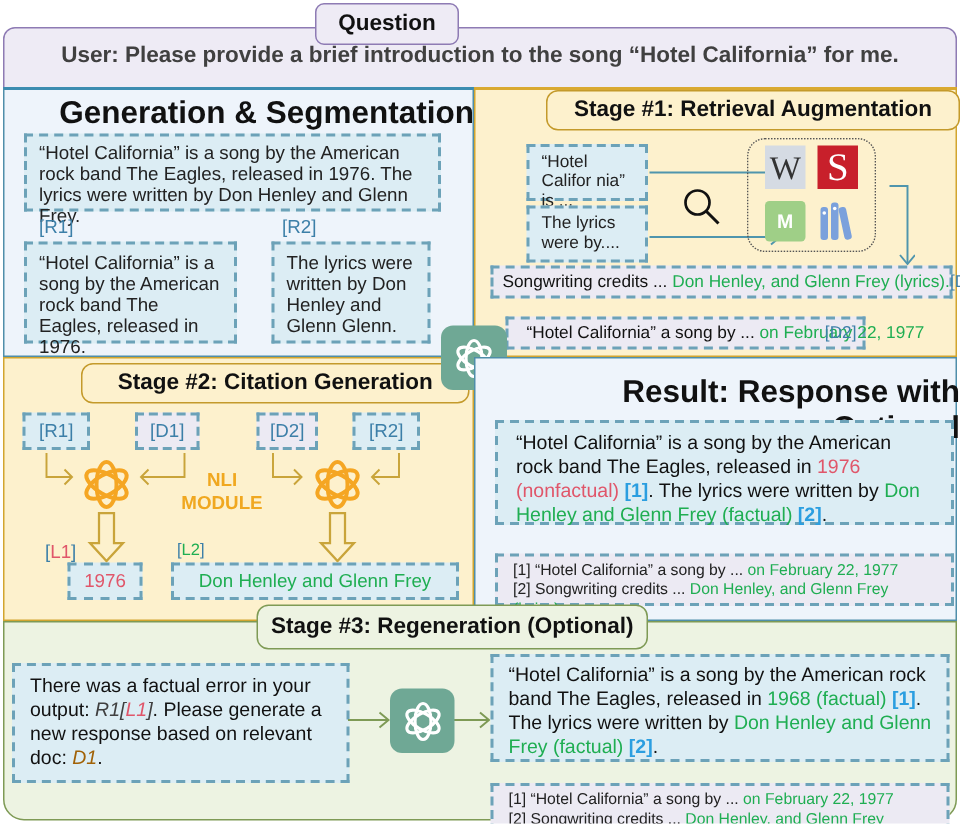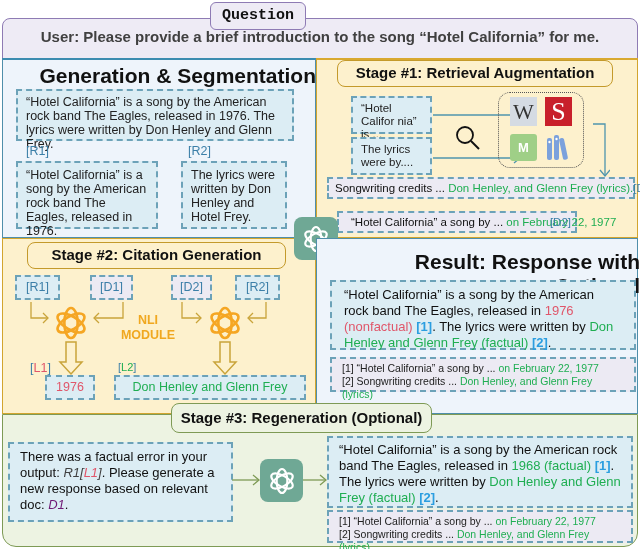--- a/index.html
+++ b/index.html
@@ -11,21 +11,21 @@
   .abs { position: absolute; }
 
   
   .question-panel {
     left: 2px; top: 18px; width: 636px; height: 42px;
     background: #eeebf5; border: 1.5px solid #8e7bb4; border-radius: 8px 8px 0 0;
   }
   .question-tab {
     left: 210px; top: 2px; width: 96px; height: 28px;
     background: #eeebf5; border: 1.5px solid #8e7bb4; border-radius: 6px;
-    font-weight: bold; font-size: 15px; text-align: center; line-height: 25px; font-family: Liberation Mono, monospace;
+    font-weight: bold; font-size: 15px; text-align: center; line-height: 25px;
   }
   .question-text {
     left: 0; top: 28px; width: 640px; text-align: center;
     font-size: 15px; font-weight: bold; color: #404040;
   }
 
   
   .gen-panel {
     left: 2px; top: 58px; width: 314px; height: 180px;
     background: #eef4fb; border: 1.5px solid #4f8eaa; border-top: 2px solid #3c8cb0;
@@ -42,21 +42,21 @@
 
   .label-blue { color: #3c7fa8; font-size: 12.5px; }
 
   
   .s1-panel {
     left: 316px; top: 58px; width: 322px; height: 180px;
     background: #fdf1cd; border: 1.5px solid #d2a52f; border-top: 2px solid #d9a930;
   }
   .stage-tab {
     background: #fdf1cd; border: 1.5px solid #c49a2b; border-radius: 8px;
-    font-weight: bold; font-size: 15px; text-align: center;
+    font-weight: bold; font-size: 15px; text-align: center; margin-left: 27px;
   }
 
   
   .s2-panel {
     left: 2px; top: 238px; width: 314px; height: 176px;
     background: #fdf1cd; border: 1.5px solid #d2a52f;
   }
 
   
   .res-panel {
@@ -72,50 +72,50 @@
   .s3-tab {
     background: #edf3e2; border: 1.5px solid #7e9a55; border-radius: 8px;
     font-weight: bold; font-size: 15px; text-align: center;
   }
 
   .green { color: #1fae52; }
   .red { color: #e0566a; }
   .cite { color: #2b9ee0; font-weight: bold; }
   .teal-i { color: #404040; font-style: italic; }
   .red-i { color: #e0566a; font-style: italic; }
-  .green-i { color: #701a75; font-style: italic; }
+  .green-i { color: #a16207; font-style: italic; }
 
   .gpt-badge {
     background: #6fa895; border-radius: 8px;
     display: flex; align-items: center; justify-content: center;
   }
   .nli-label {
     color: #f0a820; font-weight: bold; font-size: 12.5px; text-align: center; line-height: 15px;
   }
-  .mini-ref { font-size: 10.5px; line-height: 13px; color: #222; }
+  .mini-ref { font-size: 10.5px; line-height: 13px; color: #222; margin-top: 12px; }
 </style>
 </head>
 <body>
 
 <div class="abs question-panel"></div>
 <div class="abs question-tab">Question</div>
 <div class="abs question-text">User: Please provide a brief introduction to the song “Hotel California” for me.</div>
 
 <div class="abs gen-panel"></div>
 <div class="abs panel-title" style="left:2px; top:64px; width:314px;">Generation &amp; Segmentation</div>
 <div class="abs dashed-blue box-text" style="left:16px; top:89px; width:278px; height:52px; padding:4px 8px;">
   <span>“Hotel California” is a song by the American rock band The Eagles, released in 1976. The lyrics were written by Don Henley and Glenn Frey.</span>
 </div>
 <div class="abs label-blue" style="left:26px; top:144px;">[R1]</div>
 <div class="abs label-blue" style="left:188px; top:144px;">[R2]</div>
 <div class="abs dashed-blue box-text" style="left:16px; top:161px; width:142px; height:68px; padding:5px 8px;">
   <span>“Hotel California” is a song by the American rock band The Eagles, released in 1976.</span>
 </div>
 <div class="abs dashed-blue box-text" style="left:181px; top:161px; width:106px; height:68px; padding:5px 8px;">
-  <span>The lyrics were written by Don Henley and Hotel Frey.</span>
+  <span>The lyrics were written by Don Henley and Glenn Glenn.</span>
 </div>
 
 <div class="abs s1-panel"></div>
 <div class="abs stage-tab" style="left:337px; top:60px; width:276px; height:27px; line-height:24px;">Stage #1: Retrieval Augmentation</div>
 <div class="abs dashed-blue box-text" style="left:351px; top:96px; width:81px; height:38px; padding:4px 8px; font-size:11.5px; line-height:13px;">
   <span>“Hotel Califor nia” is ...</span>
 </div>
 <div class="abs dashed-blue box-text" style="left:351px; top:137px; width:81px; height:38px; padding:4px 8px; font-size:11.5px; line-height:13px;">
   <span>The lyrics were by....</span>
 </div>

